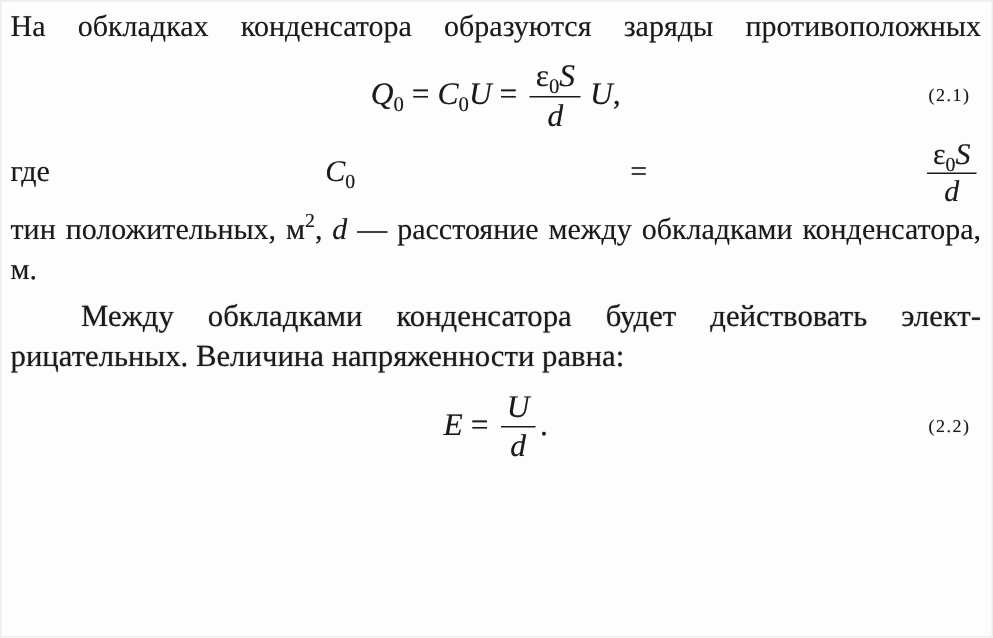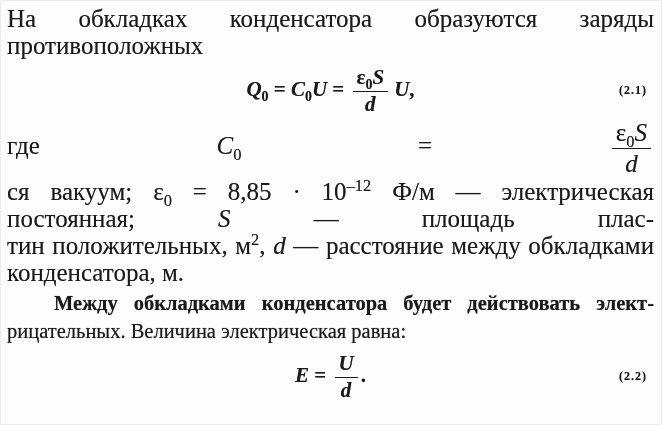--- a/index.html
+++ b/index.html
@@ -6,46 +6,45 @@
   body{
     width:662px;height:425px;background:#ffffff;overflow:hidden;
     font-family:"Liberation Serif","DejaVu Serif",serif;
   }
   .page{
     box-sizing:border-box;width:662px;height:425px;
     background:#fdfdfd;border:1px solid #ececec;
     padding:4px 7px 0 6px;color:#1a1a1a;
   }
   .line{
-    font-size:25px;line-height:27px;
+    font-size:20px;line-height:27px;
     text-align:justify;text-align-last:justify;
     text-shadow:0 0 .5px rgba(10,10,10,.45);
   }
   .line.last{text-align-last:left;}
   sub,sup{font-size:66%;line-height:0;}
   .mi{font-style:italic;}
   .frac{
     display:inline-block;vertical-align:middle;text-align:right;
     text-align-last:center;line-height:1.12;margin:0 3px;
   }
   .frac .num{display:block;border-bottom:1.5px solid #1a1a1a;padding:0 4px 1px;}
   .frac .den{display:block;padding-top:1px;}
   .equation{
     position:relative;text-align:center;text-align-last:center;
     font-size:21px;margin:7px 0 3px;line-height:1.15;
     text-shadow:0 0 .5px rgba(10,10,10,.45);
-    font-weight:bold;
   }
   .eq-no{
     position:absolute;right:7px;top:50%;transform:translateY(-50%);
     font-size:12px;letter-spacing:1px;
   }
   .p2{margin-top:4px;}
   .p2 .line{font-size:20.5px;line-height:27.5px;text-shadow:0 0 .8px rgba(10,10,10,.55);}
-  .indent{text-indent:47px;font-weight:bold;}
+  .indent{text-indent:47px;}
   .after-frac{margin-left:3px;}
 </style>
 </head>
 <body>
 
 <div class="page">
 
   <div>
     <div class="line">На обкладках конденсатора образуются заряды противоположных</div>
   </div>
@@ -54,31 +53,28 @@
     <span>
       <span class="mi">Q</span><sub>0</sub><span> = </span><span class="mi">C</span><sub>0</sub><span class="mi">U</span><span> = </span><span class="frac"><span class="num"><span>ε</span><sub>0</sub><span class="mi">S</span></span><span class="den mi">d</span></span><span class="mi after-frac">U</span><span>,</span>
     </span>
     <span class="eq-no">(2.1)</span>
   </div>
 
   <div>
     <div class="line">
       <span>где </span><span class="mi">C</span><sub>0</sub><span> = </span><span class="frac"><span class="num"><span>ε</span><sub>0</sub><span class="mi">S</span></span><span class="den mi">d</span></span>
     </div>
-    <div class="line">
-      <span>ся вакуум; </span><span>ε</span><sub>0</sub><span> = 8,85 · 10</span><sup>–12</sup><span> Ф/м — электрическая постоянная; </span><span class="mi">S</span><span> — площадь плас-</span>
-    </div>
     <div class="line last">
       <span>тин положительных, м</span><sup>2</sup><span>, </span><span class="mi">d</span><span> — расстояние между обкладками конденсатора, м.</span>
     </div>
   </div>
 
   <div class="p2">
     <div class="line indent">Между обкладками конденсатора будет действовать элект-</div>
-    <div class="line last">рицательных. Величина электрическая равна:</div>
+    <div class="line last">рицательных. Величина напряженности равна:</div>
   </div>
 
   <div class="equation">
     <span>
       <span class="mi">E</span><span> = </span><span class="frac"><span class="num mi">U</span><span class="den mi">d</span></span><span>.</span>
     </span>
     <span class="eq-no">(2.2)</span>
   </div>
 
 </div>

